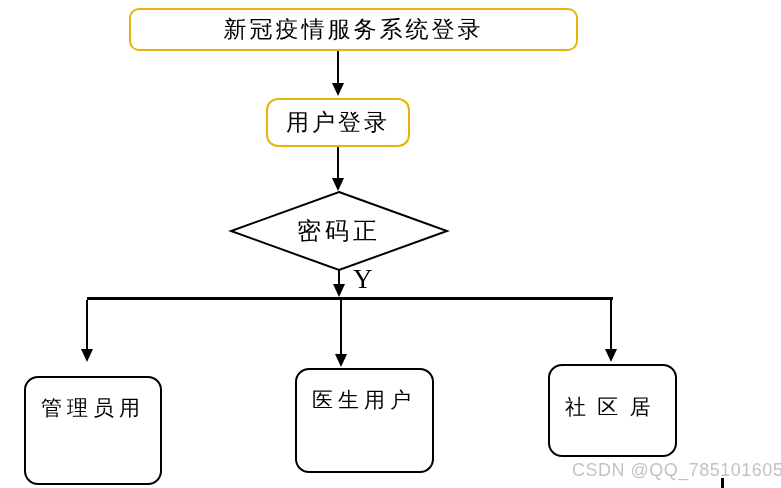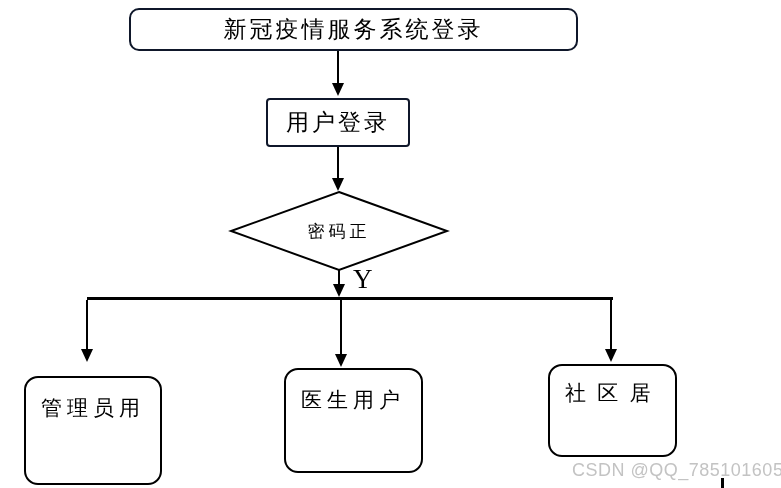--- a/index.html
+++ b/index.html
@@ -8,59 +8,59 @@
     width: 781px;
     height: 488px;
     background: #ffffff;
     font-family: "Liberation Serif", "DejaVu Serif", serif;
     color: #000;
     overflow: hidden;
   }
   .node {
     position: absolute;
     box-sizing: border-box;
-    border: 2px solid #0f172a;
+    border: 2px solid #eab308;
     background: #fff;
     display: flex;
     align-items: center;
     justify-content: center;
     text-align: center;
   }
   .rounded-lg { border-radius: 10px; }
   .vline { position: absolute; width: 2px; background: #000; }
   .hline { position: absolute; height: 3px; background: #000; }
   .arrowhead-down {
     position: absolute;
     width: 0; height: 0;
     border-left: 6px solid transparent;
     border-right: 6px solid transparent;
     border-top: 13px solid #000;
   }
   .label-text { letter-spacing: 3px; font-size: 23px; }
   #node-title { left: 129px; top: 8px; width: 449px; height: 43px; }
-  #node-user-login { left: 266px; top: 98px; width: 144px; height: 49px; border-radius: 4px; }
+  #node-user-login { left: 266px; top: 98px; width: 144px; height: 49px; border-radius: 12px; }
   #diamond-wrap { position: absolute; left: 228px; top: 190px; width: 222px; height: 82px; }
   #diamond-label {
     position: absolute; left: 228px; top: 190px; width: 222px; height: 82px;
     display: flex; align-items: center; justify-content: center;
-    font-size: 17px; letter-spacing: 4px;
+    font-size: 24px; letter-spacing: 4px;
   }
   #branch-label-y {
     position: absolute; left: 353px; top: 266px;
     font-size: 27px; line-height: 1; font-weight: 400;
   }
   .bottom-box {
     position: absolute; box-sizing: border-box;
     border: 2px solid #000; border-radius: 14px; background: #fff;
     font-size: 21px; line-height: 37px; letter-spacing: 5px;
     padding: 12px 10px 0 15px; text-align: left;
   }
   #node-admin { left: 24px; top: 376px; width: 138px; height: 109px; }
-  #node-doctor { left: 284px; top: 368px; width: 139px; height: 105px; }
-  #node-resident { left: 548px; top: 364px; width: 129px; height: 93px; padding-top: 10px; line-height: 34px; letter-spacing: 3px; }
+  #node-doctor { left: 295px; top: 368px; width: 139px; height: 105px; }
+  #node-resident { left: 548px; top: 364px; width: 129px; height: 93px; padding-top: 24px; line-height: 34px; letter-spacing: 3px; }
   #watermark {
     position: absolute; left: 572px; top: 460px;
     font-family: "Liberation Sans", "DejaVu Sans", sans-serif;
     font-size: 18px; color: #c3c3c3; letter-spacing: 0.5px;
     white-space: nowrap;
   }
   #bottom-tick { position: absolute; left: 721px; top: 478px; width: 3px; height: 10px; background: #000; }
 </style>
 </head>
 <body>

